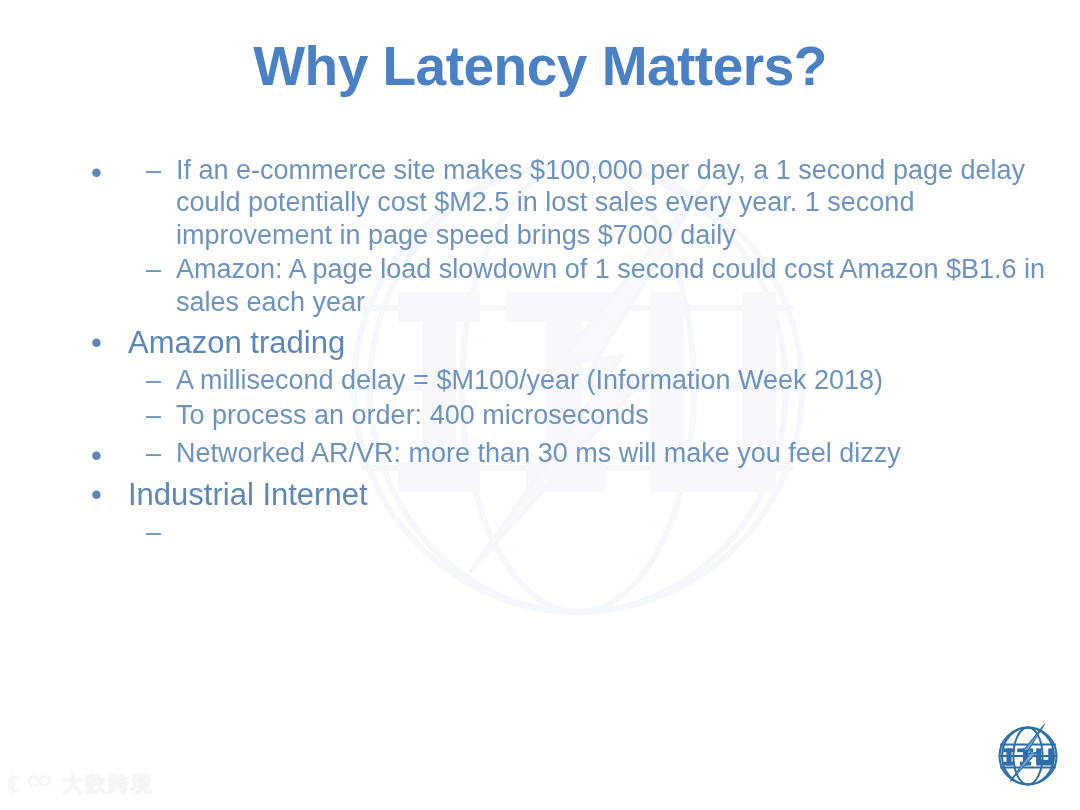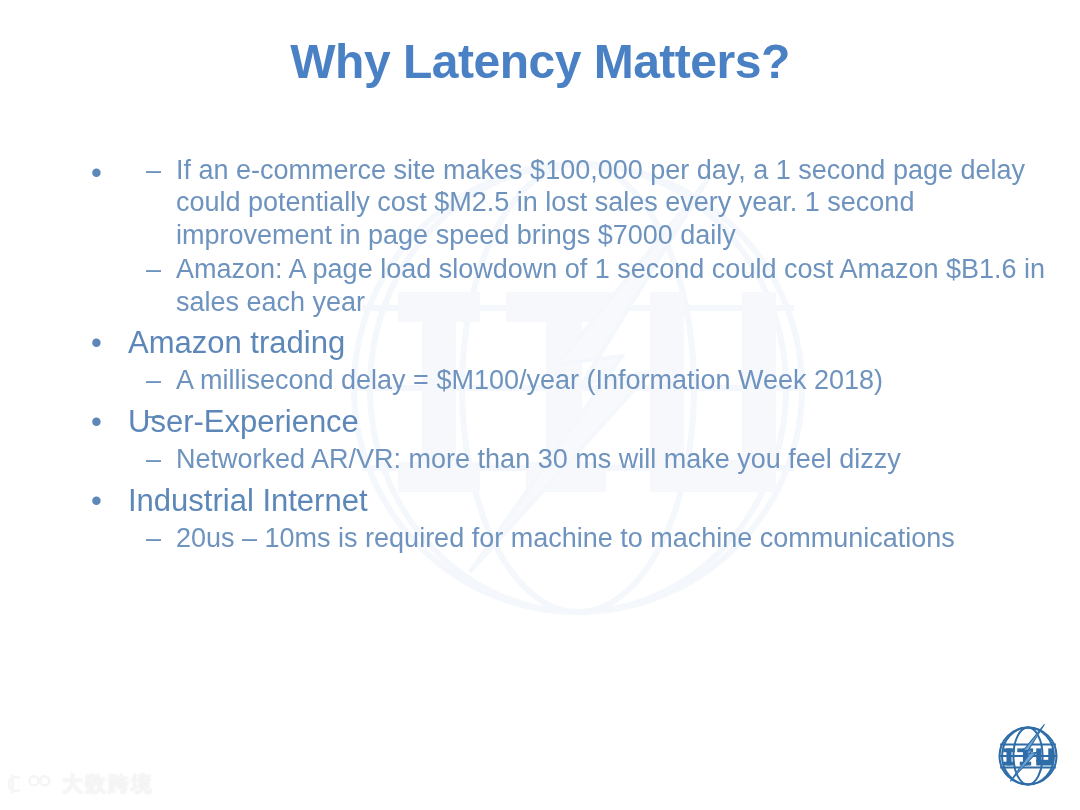--- a/index.html
+++ b/index.html
@@ -30,21 +30,21 @@
     z-index: 0;
   }
 
   
   #title {
     position: absolute;
     left: 0;
     top: 36px;
     width: 1080px;
     text-align: center;
-    font-size: 48px;
+    font-size: 55px;
     font-weight: bold;
     color: #4A80C4;
     letter-spacing: -0.5px;
     line-height: 1.1;
     z-index: 3;
   }
 
   
   #body {
     position: absolute;
@@ -175,42 +175,41 @@
       <div class="lvl1">
         <span class="marker">•</span>
         <span>Amazon trading</span>
       </div>
       <div class="lvl2">
         <span class="marker">–</span>
         <span>A millisecond delay = $M100/year (Information Week 2018)</span>
       </div>
       <div class="lvl2">
         <span class="marker">–</span>
-      </div>
-    </div>
-
-    <div class="grp">
-      <div class="lvl1">
-        <span class="marker">•</span>
-        <span>User-Experience</span>
+        <span>To process an order: 400 microseconds</span>
+      </div>
+    </div>
+
+    <div class="grp">
+      <div class="lvl1">
+        <span class="marker">•</span>
       </div>
       <div class="lvl2">
         <span class="marker">–</span>
         <span>Networked AR/VR: more than 30 ms will make you feel dizzy</span>
       </div>
     </div>
 
     <div class="grp">
       <div class="lvl1">
         <span class="marker">•</span>
         <span>Industrial Internet</span>
       </div>
       <div class="lvl2">
         <span class="marker">–</span>
-        <span>20us – 10ms is required for machine to machine communications</span>
       </div>
     </div>
 
   </div>
 
   <svg id="itu-logo" viewBox="0 0 120 120" xmlns="http://www.w3.org/2000/svg" aria-hidden="true">
     <g fill="none" stroke="#2E6DA8" stroke-width="3.2">
       <circle cx="60" cy="60" r="45"></circle>
       <ellipse cx="60" cy="60" rx="23" ry="45"></ellipse>
       <ellipse cx="60" cy="60" rx="41" ry="45"></ellipse>

